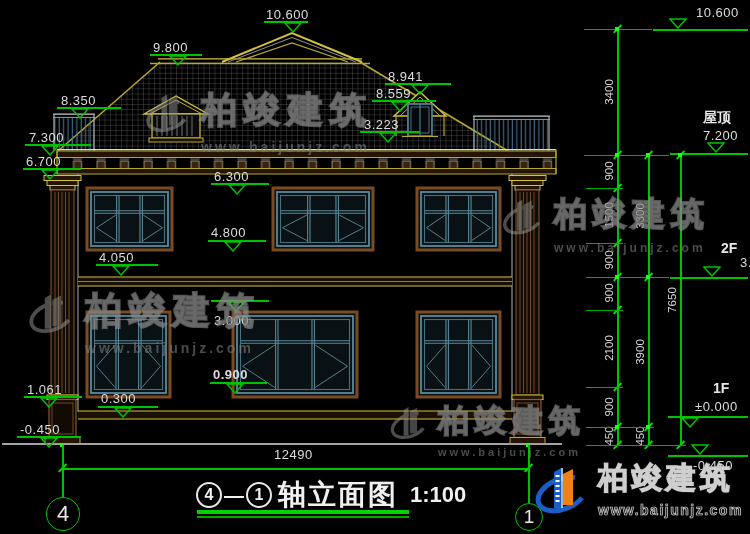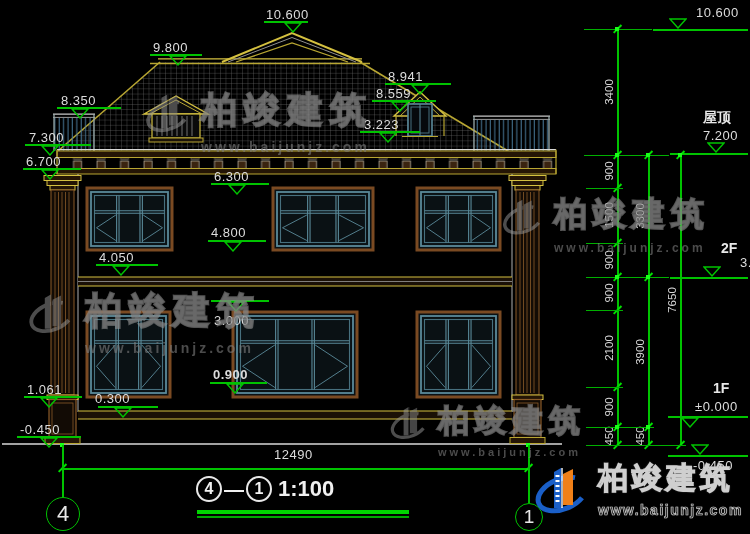--- a/index.html
+++ b/index.html
@@ -320,21 +320,21 @@
       <div class="t mtext" style="left: 214px; top: 286px; margin-top: 28px;">3.000</div>
       <div class="mline" style="left: 211px; top: 300px; width: 58px;"></div>
       <svg width="18" height="11" class="mtri" style="left: 227px; top: 301px;">
         <polygon points="1,1 17,1 9,10" fill="none" stroke="#00c300" stroke-width="1.4"></polygon>
       </svg>
       <div class="t mtext" style="left: 213px; top: 368px; font-weight: bold;">0.900</div>
       <div class="mline" style="left: 210px; top: 382px; width: 57px;"></div>
       <svg width="18" height="11" class="mtri" style="left: 226px; top: 383px;">
         <polygon points="1,1 17,1 9,10" fill="none" stroke="#00c300" stroke-width="1.4"></polygon>
       </svg>
-      <div class="t mtext" style="left: 95px; top: 392px;">0.300</div>
+      <div class="t mtext" style="left: 101px; top: 392px;">0.300</div>
       <div class="mline" style="left: 98px; top: 406px; width: 60px;"></div>
       <svg width="18" height="11" class="mtri" style="left: 114px; top: 407px;">
         <polygon points="1,1 17,1 9,10" fill="none" stroke="#00c300" stroke-width="1.4"></polygon>
       </svg>
       <div class="t mtext" style="left: 27px; top: 383px;">1.061</div>
       <div class="mline" style="left: 24px; top: 396px; width: 58px;"></div>
       <svg width="18" height="11" class="mtri" style="left: 40px; top: 397px;">
         <polygon points="1,1 17,1 9,10" fill="none" stroke="#00c300" stroke-width="1.4"></polygon>
       </svg>
       <div class="t mtext" style="left: 20px; top: 423px;">-0.450</div>
@@ -477,20 +477,21 @@
           <div class="wmbrand" style="font-size:31px;letter-spacing:6px">柏竣建筑</div>
           <div class="wmurl" style="font-size:11px">www.baijunjz.com</div>
         </div>
       </div>
     </div>
 
   <div id="title-row">
     <span class="tcirc">4</span>
     <span id="title-dash">—</span>
     <span class="tcirc">1</span>
+    <span id="title-name">轴立面图</span>
     <span id="title-scale">1:100</span>
   </div>
   <div id="title-underline1"></div>
   <div id="title-underline2"></div>
 
   <div id="logo">
     <svg width="62" height="62" viewBox="0 0 62 62">
       <ellipse cx="30" cy="36" rx="25" ry="15" fill="none" stroke="#1a5fc8" stroke-width="5" transform="rotate(-22 30 36)" stroke-dasharray="100 40" stroke-dashoffset="-14"></ellipse>
       <polygon points="22,14 29,10 29,50 22,50" fill="#1a5fc8"></polygon>
       <polygon points="31,16 41,11 41,47 31,47" fill="#f08018"></polygon>

